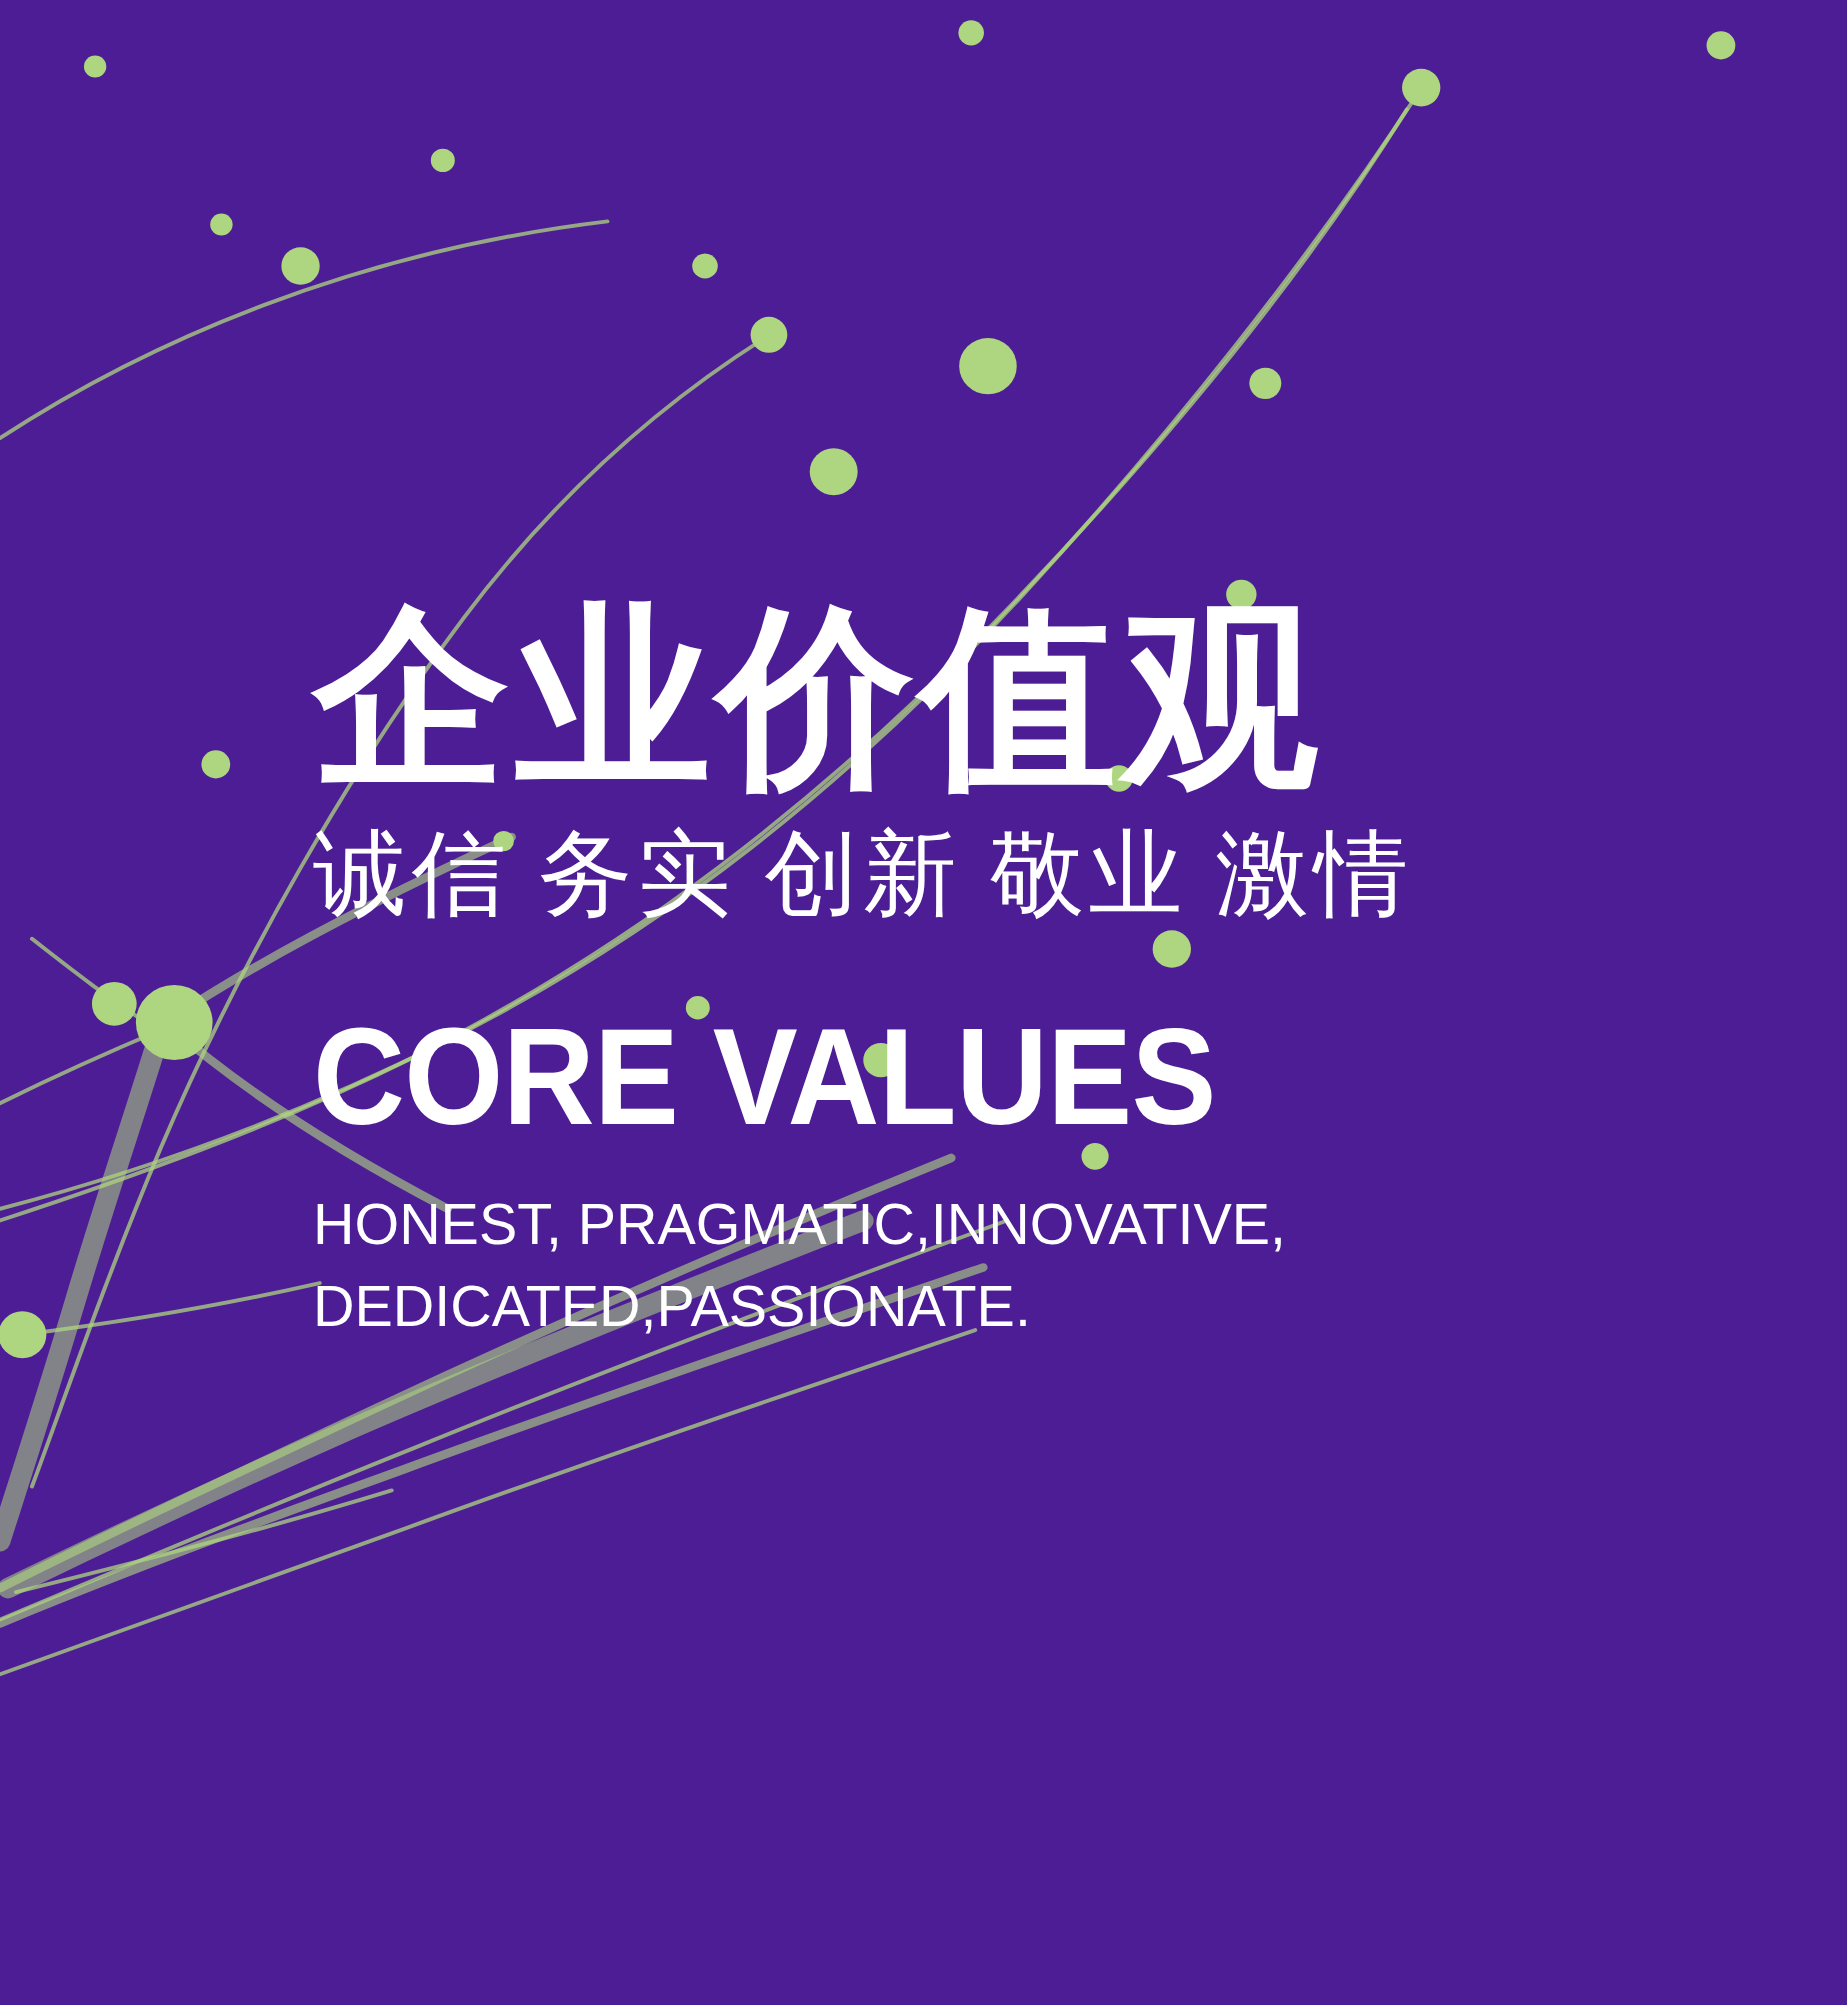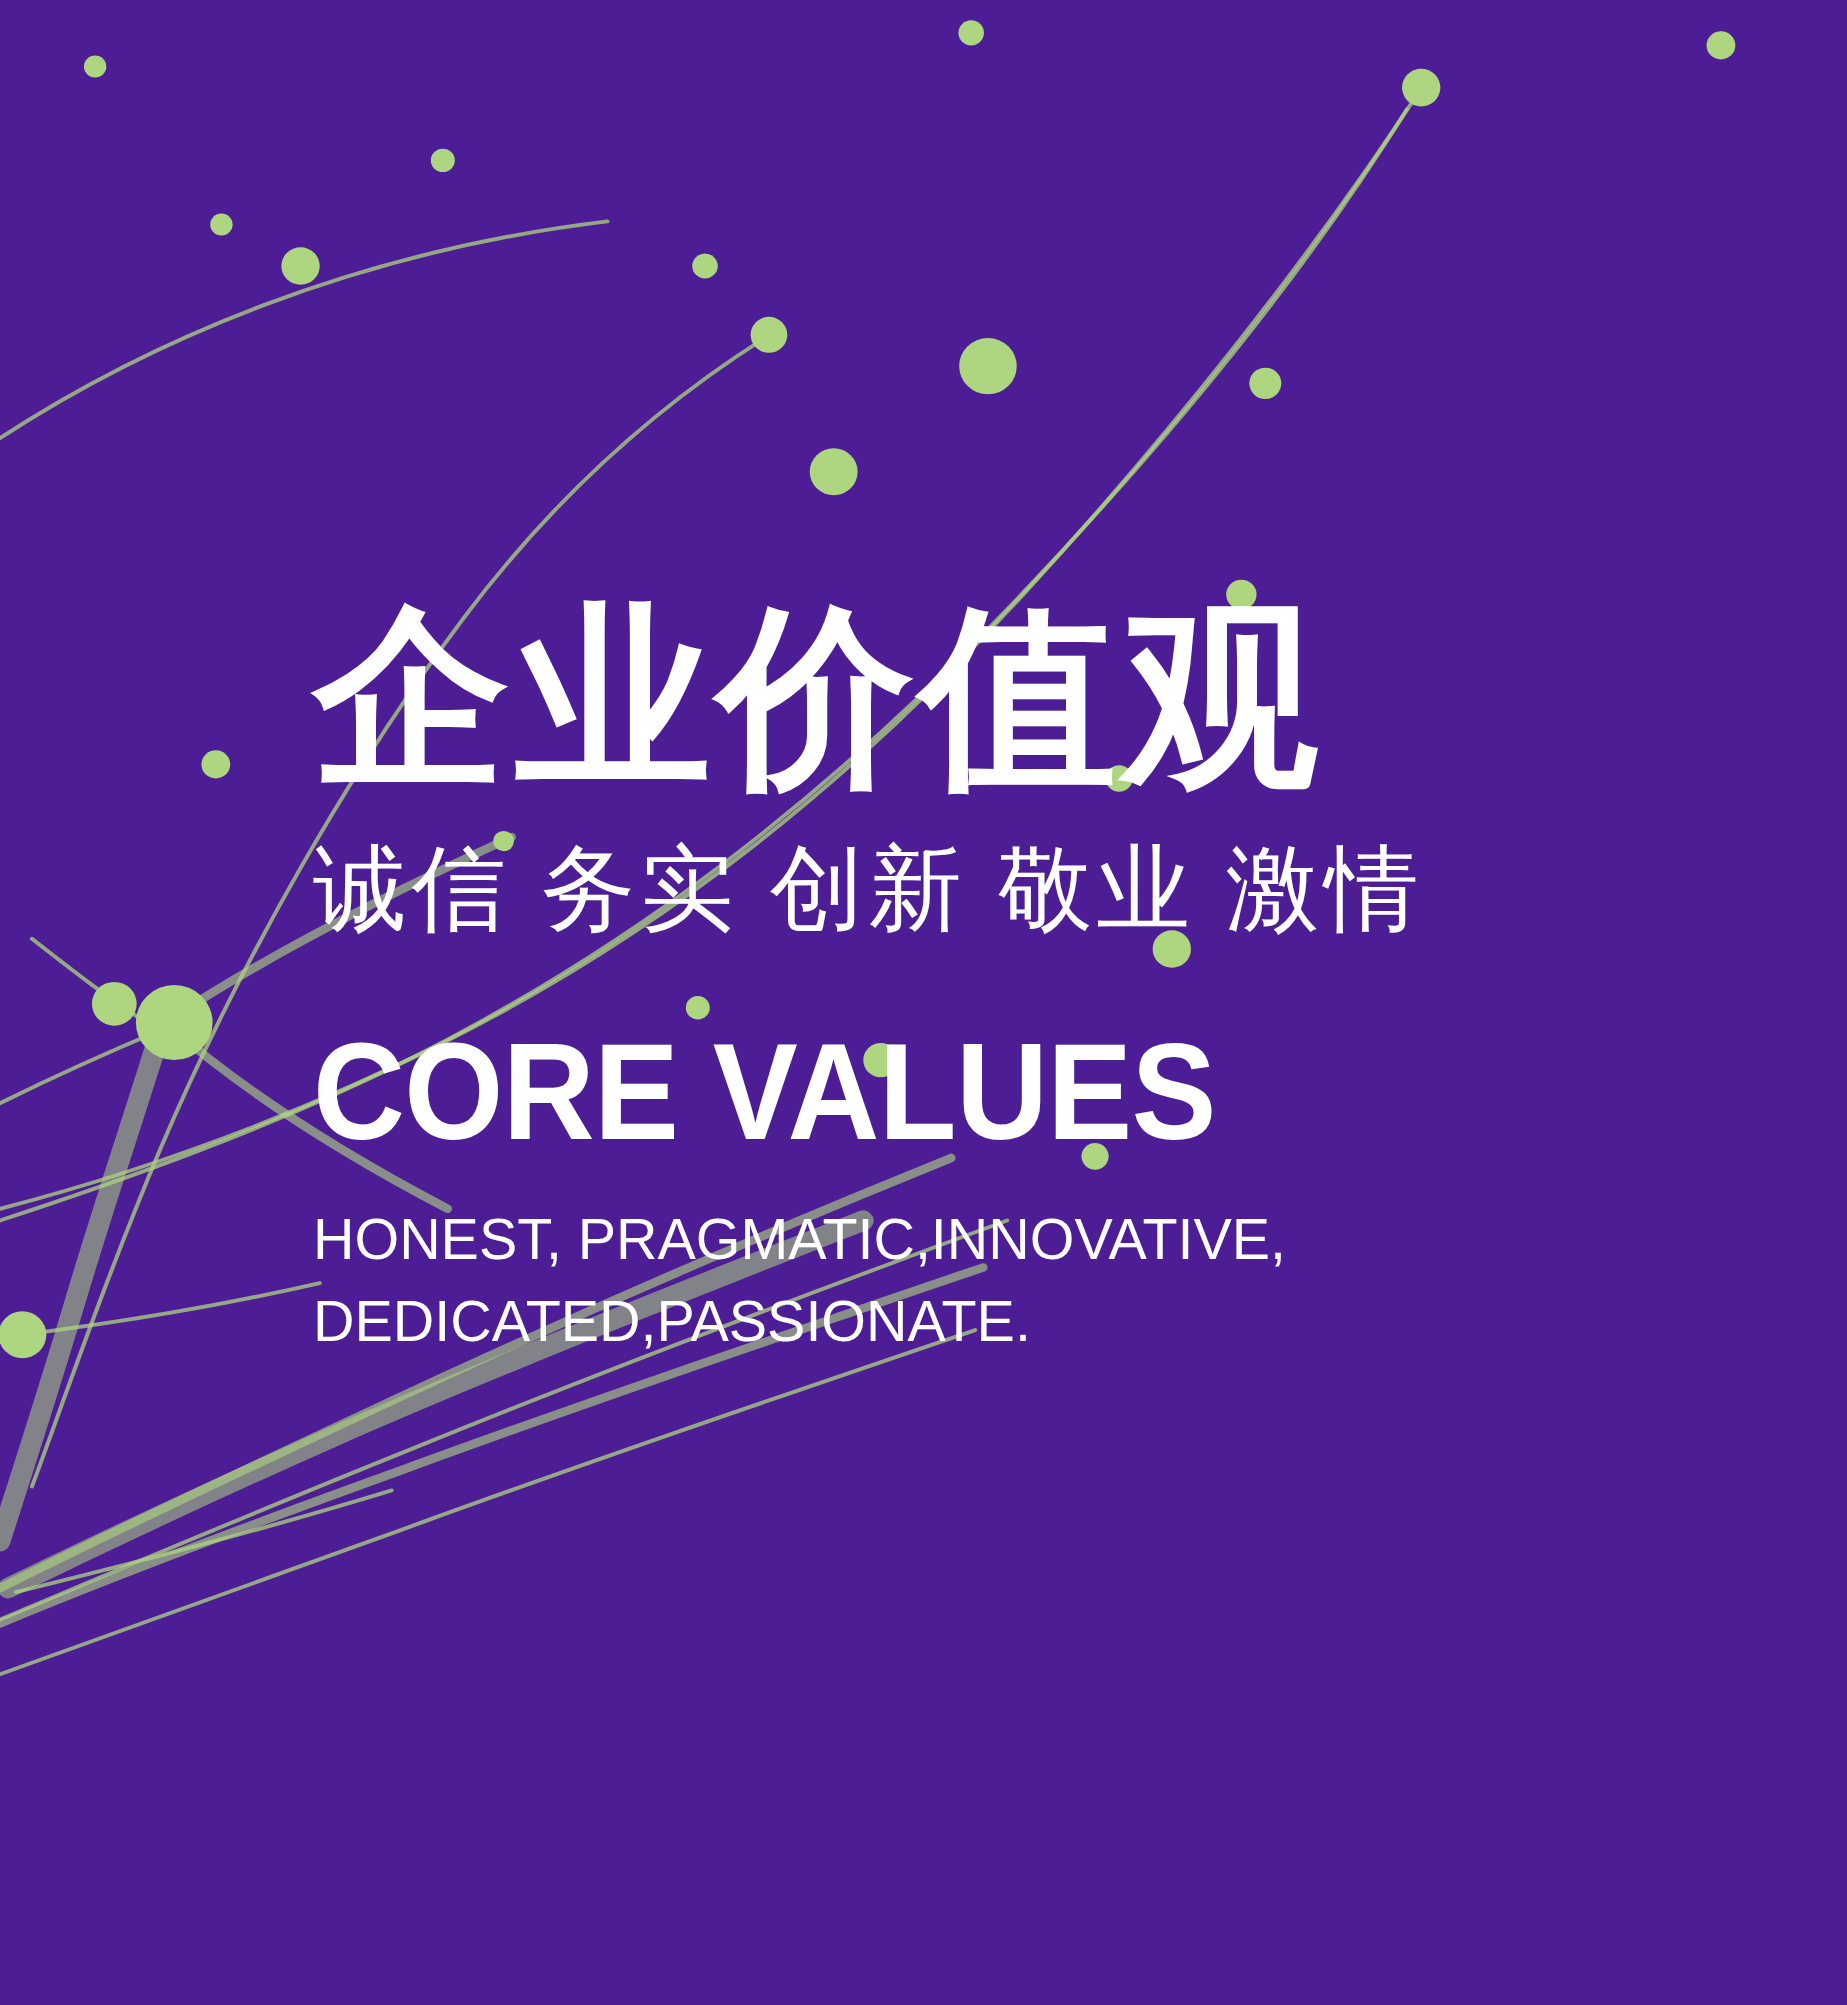--- a/index.html
+++ b/index.html
@@ -40,22 +40,22 @@
     margin: 0;
     font-family: "Liberation Sans", "DejaVu Sans", sans-serif;
   }
   .cn-sub {
     color: #ffffff;
     font-size: 94px;
     line-height: 1.18;
     font-weight: 400;
     letter-spacing: 4.7px;
     white-space: nowrap;
-    margin: 32px 0 0 0;
-    font-family: Liberation Sans, sans-serif;
+    margin: 17px 0 0 0;
+    font-family: Liberation Serif, serif;
   }
   .en-title {
     color: #ffffff;
     font-size: 137px;
     line-height: 1.0;
     font-weight: 700;
     letter-spacing: -0.8px;
     white-space: nowrap;
     margin: 78px 0 0 0;
     transform: scaleX(0.93);

